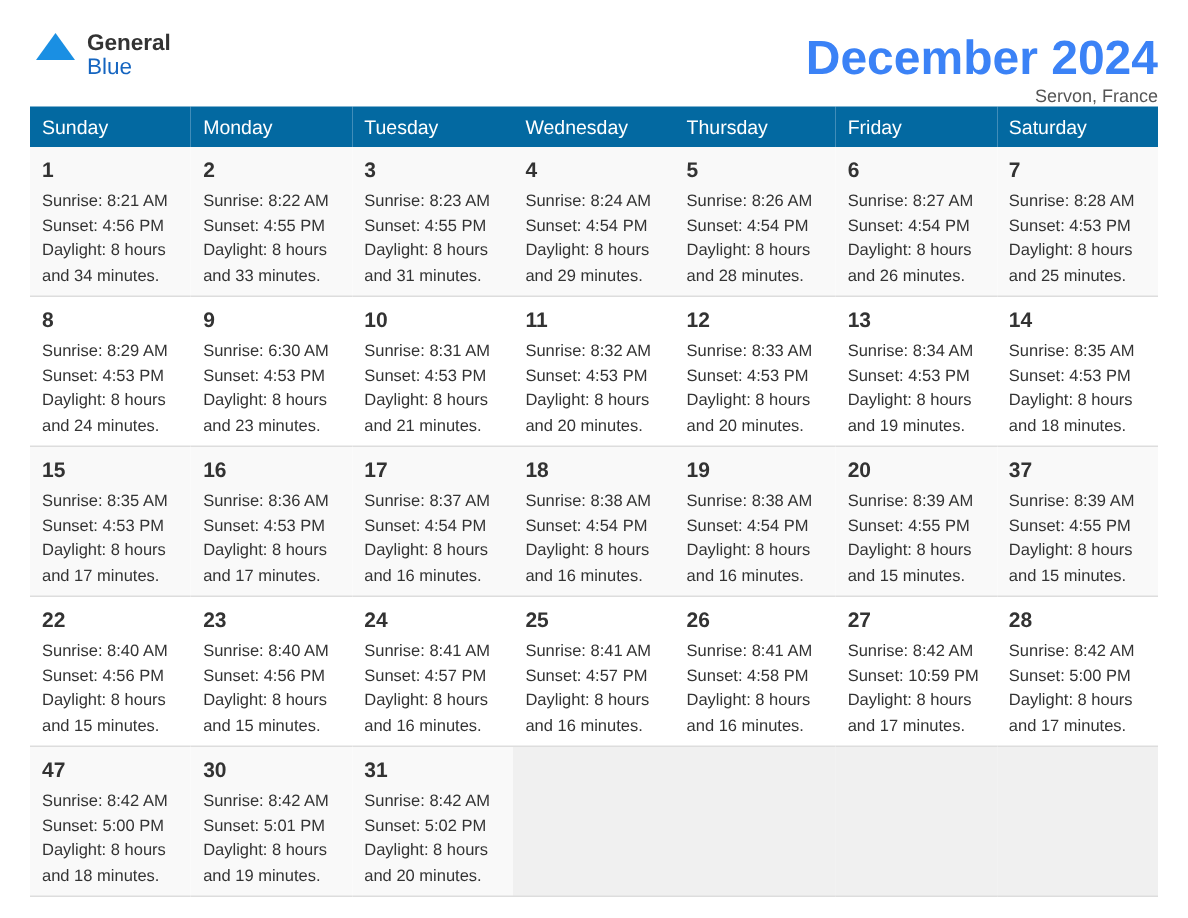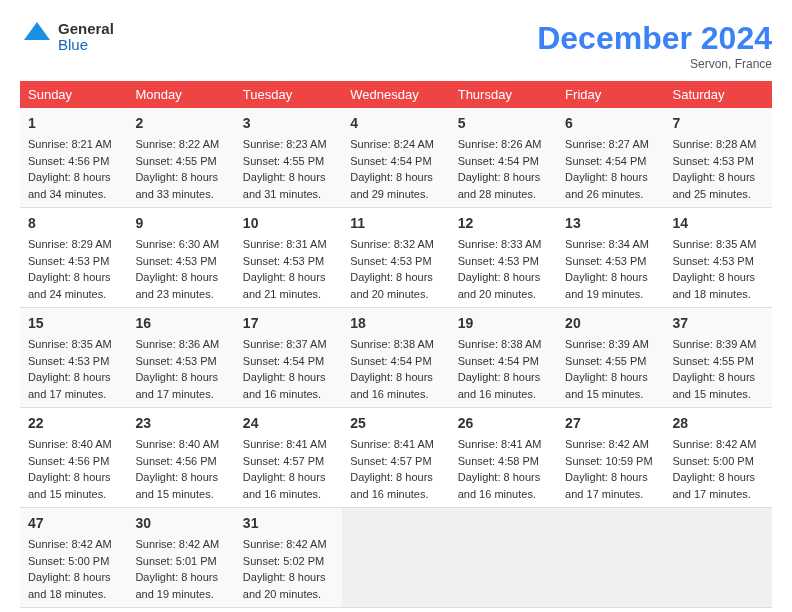--- a/index.html
+++ b/index.html
@@ -7,21 +7,20 @@
       font-family: Arial, sans-serif;
       background: #fff;
       width: 792px;
       min-height: 612px;
       padding: 20px;
     }
     .header {
       display: flex;
       justify-content: space-between;
       align-items: flex-start;
-      margin-bottom: 10px;
     }
     .logo {
       display: flex;
       align-items: center;
     }
     .title-section { text-align: right; }
     .month-title {
       font-size: 32px;
       font-weight: bold;
       color: #3b82f6;
@@ -29,21 +28,21 @@
     .location {
       font-size: 12px;
       color: #555;
     }
     table {
       width: 100%;
       border-collapse: collapse;
       font-size: 11px;
     }
     thead tr {
-      background-color: #ef4444;
+      background-color: #0369a1;
       color: #fff;
     }
     thead th {
       padding: 6px 8px;
       text-align: left;
       font-size: 13px;
       font-weight: normal;
     }
     tbody tr {
       border-bottom: 1px solid #ddd;

